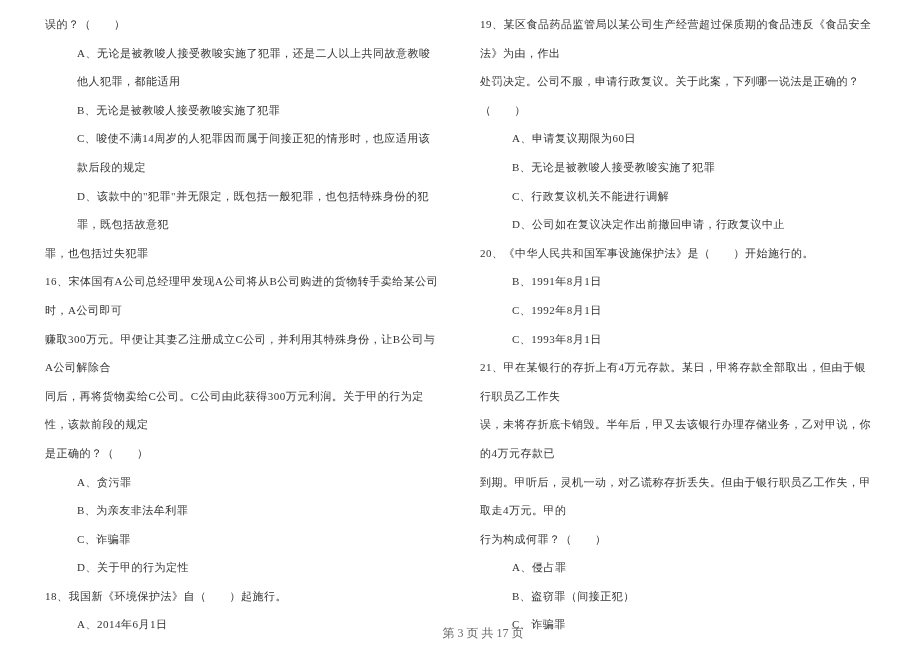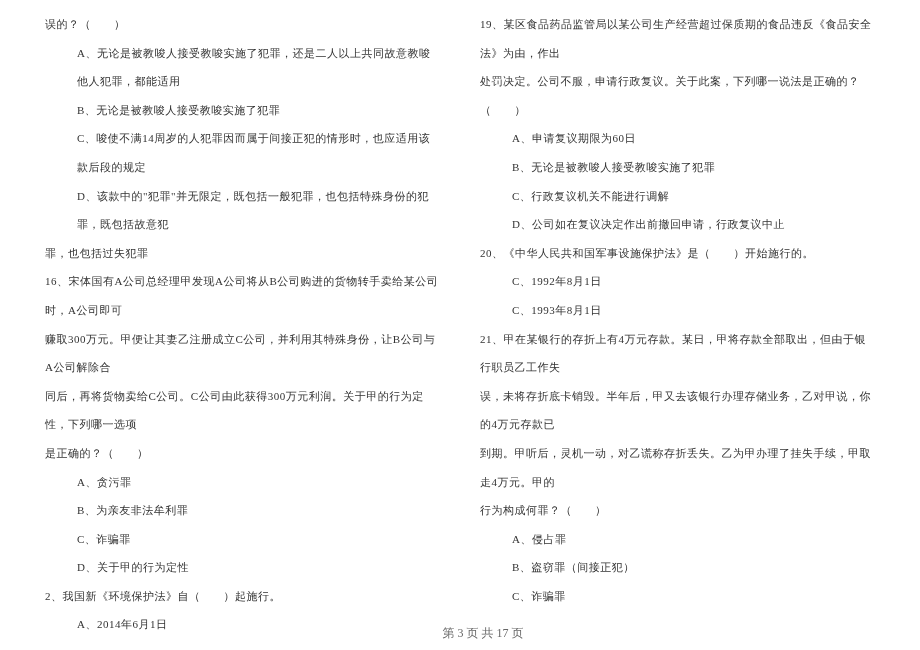--- a/index.html
+++ b/index.html
@@ -63,44 +63,45 @@
 <div class="page-container">
   <div class="column column-left">
     <div class="continuation">误的？（　　）</div>
     <div class="option">A、无论是被教唆人接受教唆实施了犯罪，还是二人以上共同故意教唆他人犯罪，都能适用</div>
     <div class="option">B、无论是被教唆人接受教唆实施了犯罪</div>
     <div class="option">C、唆使不满14周岁的人犯罪因而属于间接正犯的情形时，也应适用该款后段的规定</div>
     <div class="option">D、该款中的"犯罪"并无限定，既包括一般犯罪，也包括特殊身份的犯罪，既包括故意犯</div>
     <div class="continuation">罪，也包括过失犯罪</div>
     <div class="question-start">16、宋体国有A公司总经理甲发现A公司将从B公司购进的货物转手卖给某公司时，A公司即可</div>
     <div class="continuation">赚取300万元。甲便让其妻乙注册成立C公司，并利用其特殊身份，让B公司与A公司解除合</div>
-    <div class="continuation">同后，再将货物卖给C公司。C公司由此获得300万元利润。关于甲的行为定性，下列哪一选项</div>
+    <div class="continuation">同后，再将货物卖给C公司。C公司由此获得300万元利润。关于甲的行为定性，该款前段的规定</div>
     <div class="continuation">是正确的？（　　）</div>
     <div class="option">A、贪污罪</div>
     <div class="option">B、为亲友非法牟利罪</div>
     <div class="option">C、诈骗罪</div>
     <div class="option">D、关于甲的行为定性</div>
-    <div class="question-start">2、我国新《环境保护法》自（　　）起施行。</div>
+    <div class="question-start">18、我国新《环境保护法》自（　　）起施行。</div>
     <div class="option">A、2014年6月1日</div>
 
   </div>
 
   <div class="column column-right">
     <div class="question-start">19、某区食品药品监管局以某公司生产经营超过保质期的食品违反《食品安全法》为由，作出</div>
     <div class="continuation">处罚决定。公司不服，申请行政复议。关于此案，下列哪一说法是正确的？（　　）</div>
     <div class="option">A、申请复议期限为60日</div>
     <div class="option">B、无论是被教唆人接受教唆实施了犯罪</div>
     <div class="option">C、行政复议机关不能进行调解</div>
     <div class="option">D、公司如在复议决定作出前撤回申请，行政复议中止</div>
     <div class="question-start">20、《中华人民共和国军事设施保护法》是（　　）开始施行的。</div>
+    <div class="option">B、1991年8月1日</div>
     <div class="option">C、1992年8月1日</div>
     <div class="option">C、1993年8月1日</div>
     <div class="question-start">21、甲在某银行的存折上有4万元存款。某日，甲将存款全部取出，但由于银行职员乙工作失</div>
     <div class="continuation">误，未将存折底卡销毁。半年后，甲又去该银行办理存储业务，乙对甲说，你的4万元存款已</div>
-    <div class="continuation">到期。甲听后，灵机一动，对乙谎称存折丢失。乙为甲办理了挂失手续，甲取走4万元。甲的</div>
+    <div class="continuation">到期。甲听后，灵机一动，对乙谎称存折丢失。但由于银行职员乙工作失，甲取走4万元。甲的</div>
     <div class="continuation">行为构成何罪？（　　）</div>
     <div class="option">A、侵占罪</div>
     <div class="option">B、盗窃罪（间接正犯）</div>
     <div class="option">C、诈骗罪</div>
 
   </div>
 </div>
 
 <div class="footer">第 3 页 共 17 页</div>
 

